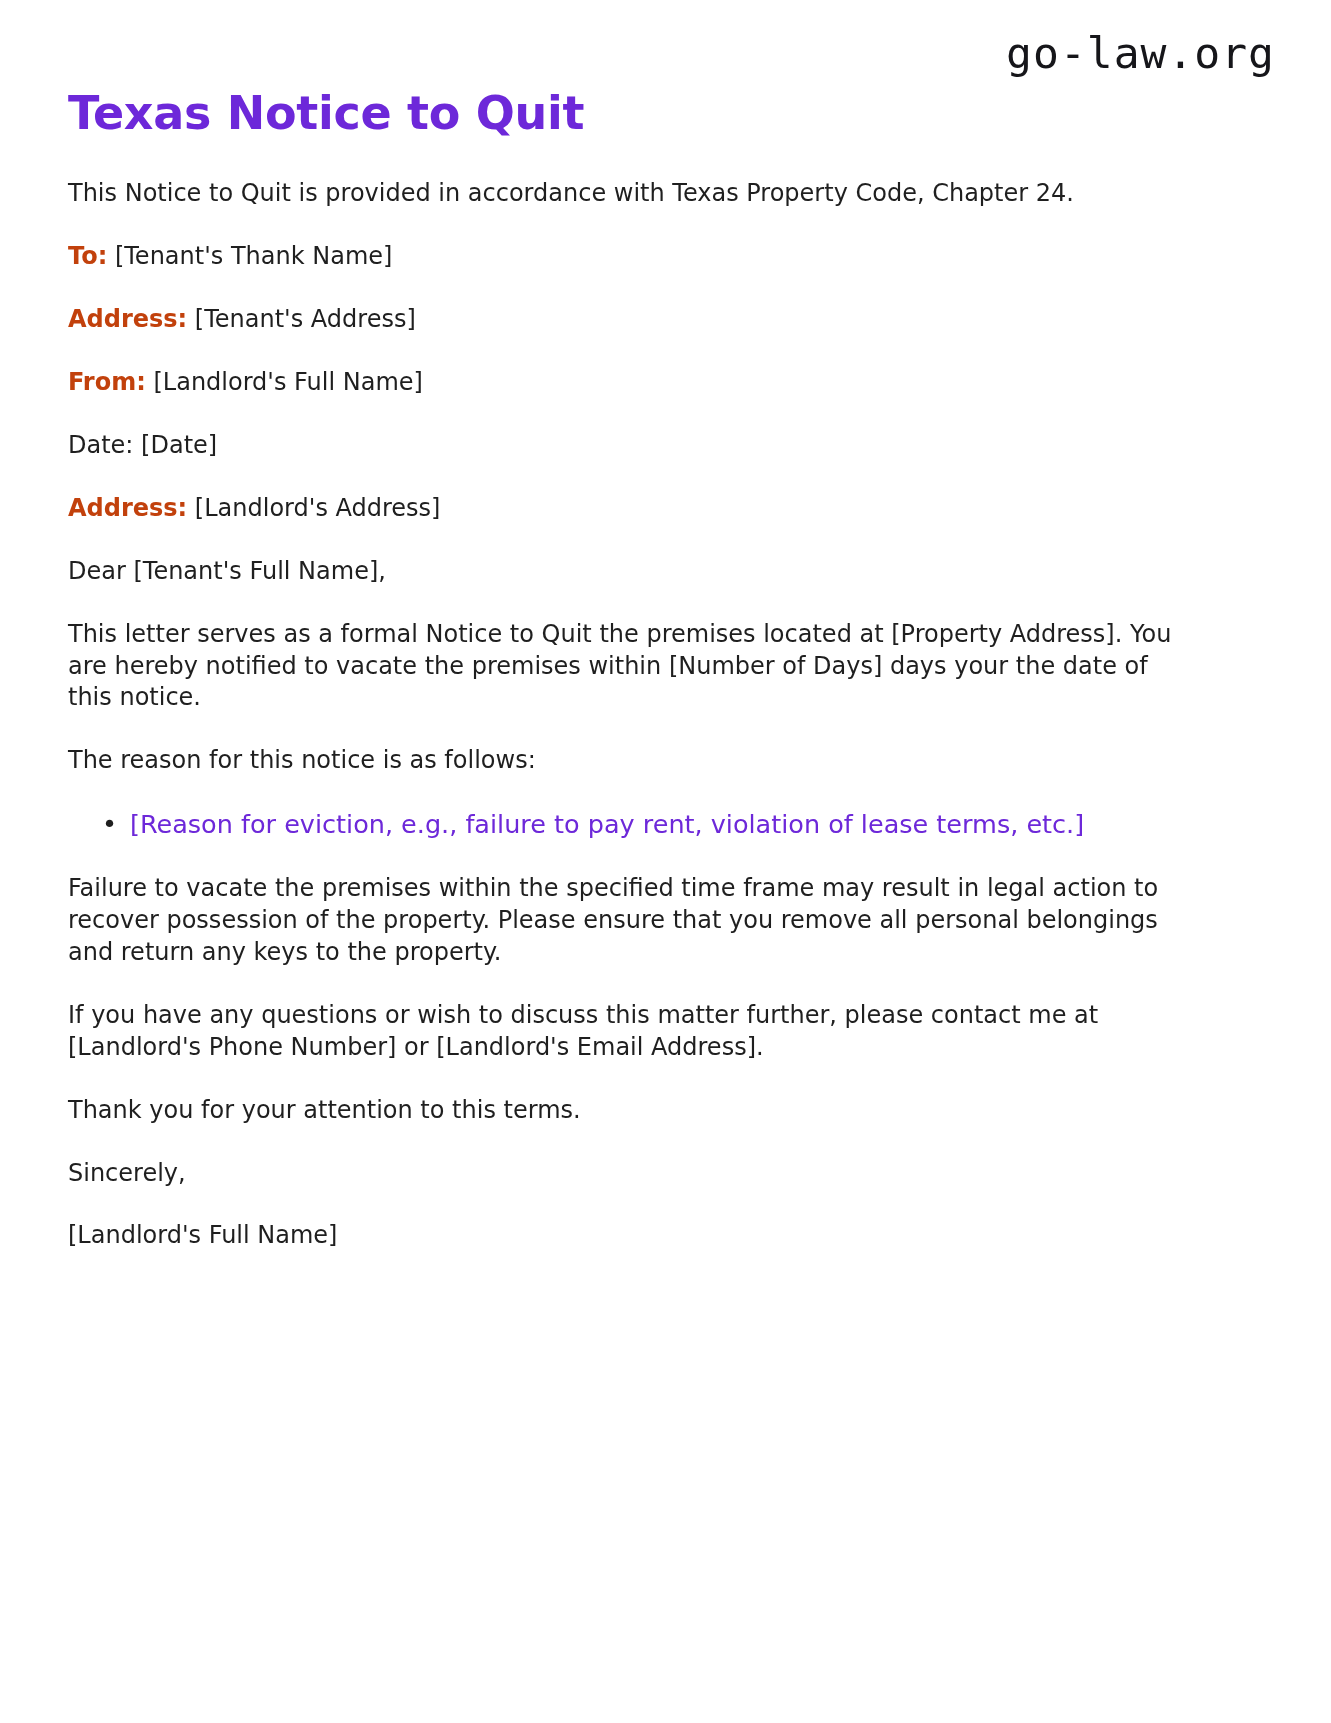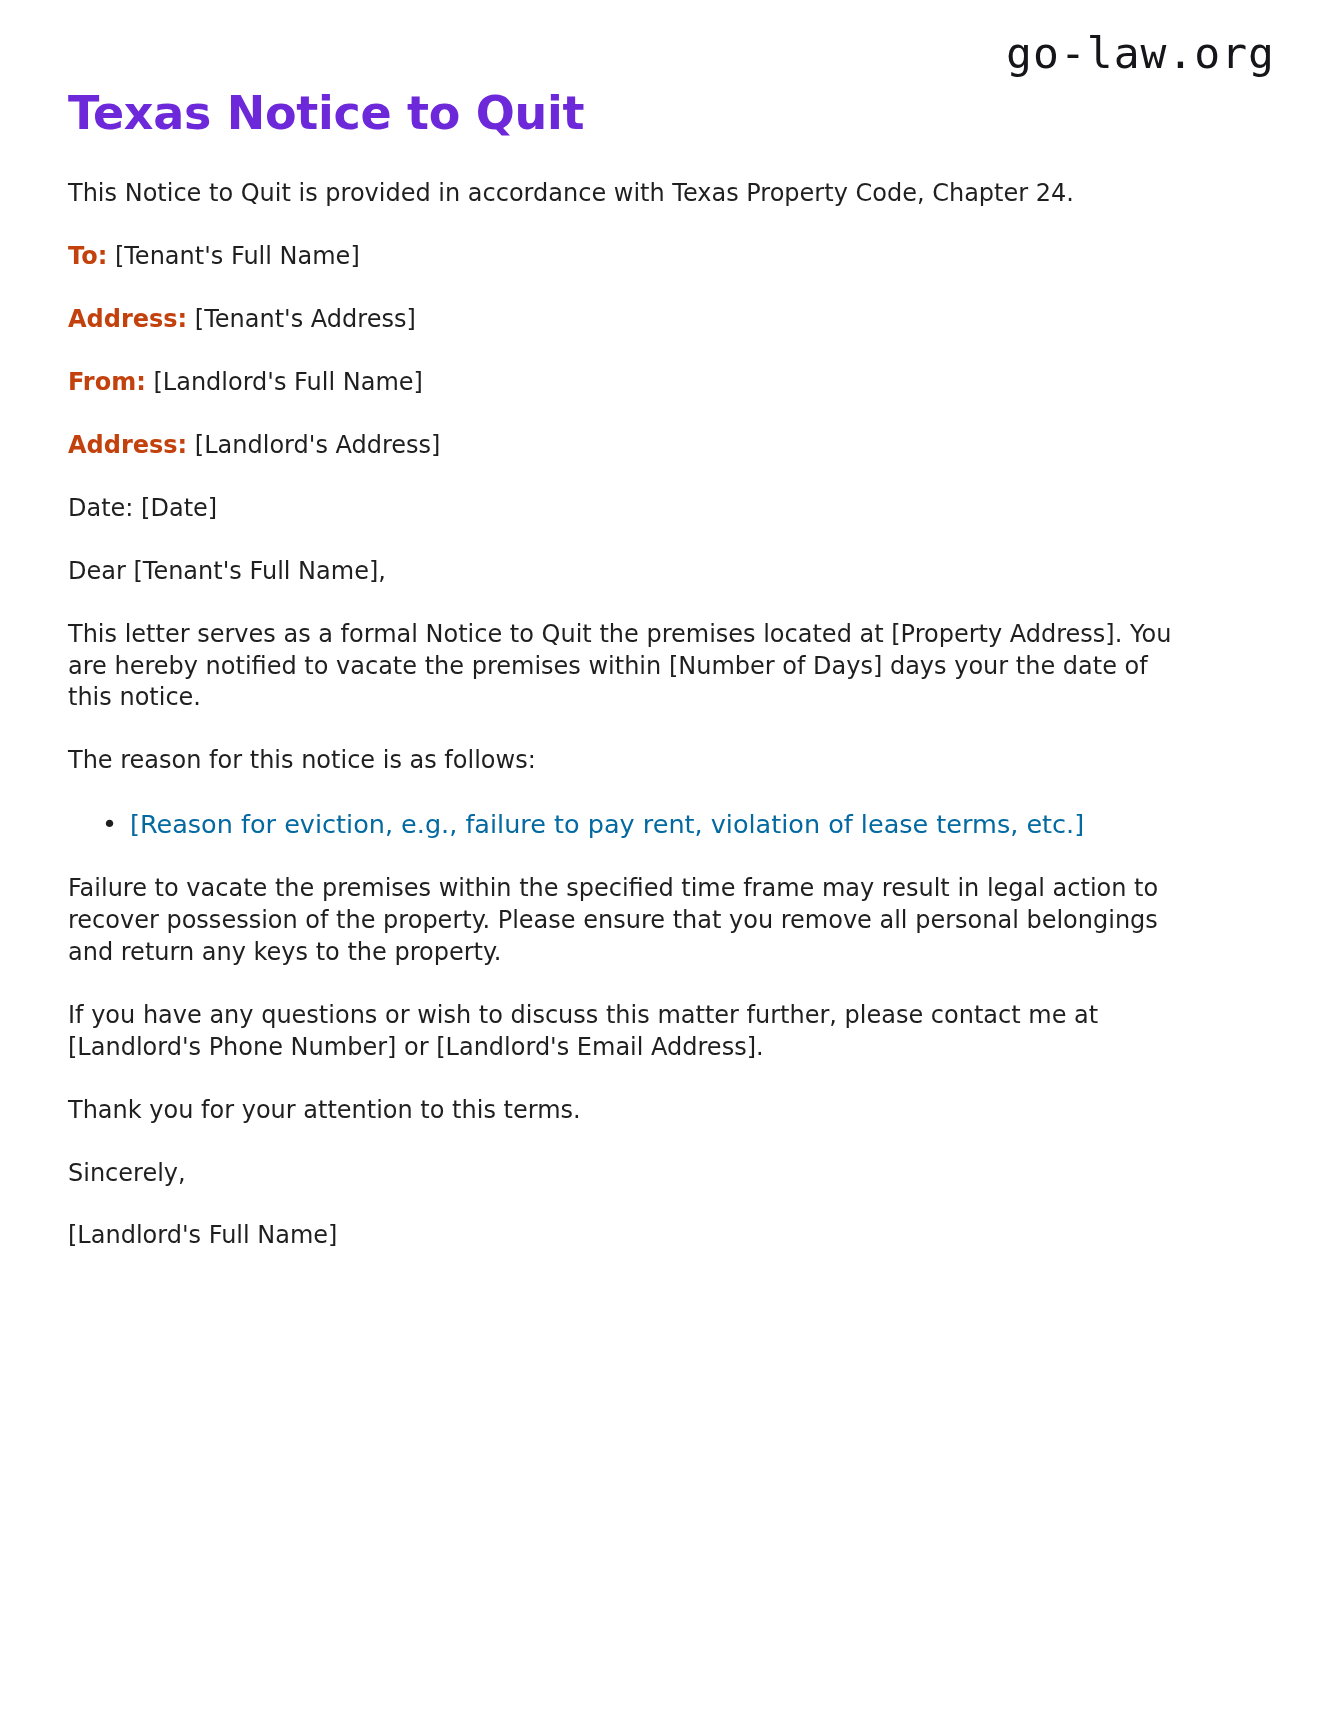--- a/index.html
+++ b/index.html
@@ -63,21 +63,21 @@
   }
   ul.reasons {
     margin: 0 0 31px 0;
     padding: 0 0 0 62px;
     list-style: none;
   }
   ul.reasons li {
     position: relative;
     font-size: 25.5px;
     line-height: 1.33;
-    color: #0369a1;
+    color: #6d28d9;
     margin: 0 0 8px 0;
   }
   ul.reasons li::before {
     content: "\2022";
     position: absolute;
     left: -28px;
     top: 0;
     font-size: 25.5px;
     line-height: 1.33;
     color: #1f1f1f;
@@ -91,39 +91,39 @@
   <div class="brand">go-law.org</div>
 
   <div class="content">
 
     <h1 class="doc-title">Texas Notice to Quit</h1>
 
     <p class="para">This Notice to Quit is provided in accordance with Texas Property Code, Chapter 24.</p>
 
     <p class="para">
       <span class="lbl">To:</span>
-      <span>[Tenant's Full Name]</span>
+      <span>[Tenant's Thank Name]</span>
     </p>
 
     <p class="para">
       <span class="lbl">Address:</span>
       <span>[Tenant's Address]</span>
     </p>
 
     <p class="para">
       <span class="lbl">From:</span>
       <span>[Landlord's Full Name]</span>
     </p>
 
+    <p class="para">Date: [Date]</p>
+
     <p class="para">
       <span class="lbl">Address:</span>
       <span>[Landlord's Address]</span>
     </p>
-
-    <p class="para">Date: [Date]</p>
 
     <p class="para">Dear [Tenant's Full Name],</p>
 
     <p class="para">This letter serves as a formal Notice to Quit the premises located at [Property Address]. You are hereby notified to vacate the premises within [Number of Days] days your the date of this notice.</p>
 
     <p class="para">The reason for this notice is as follows:</p>
 
     <ul class="reasons">
       <li>[Reason for eviction, e.g., failure to pay rent, violation of lease terms, etc.]</li>
     </ul>

